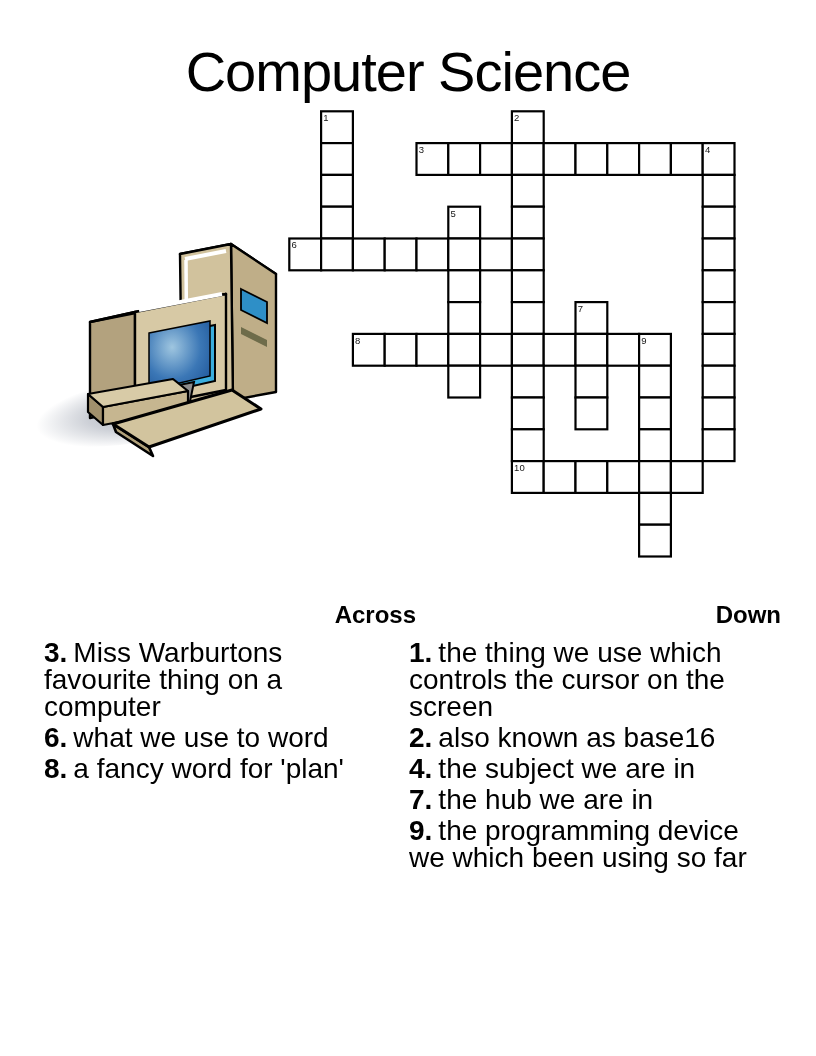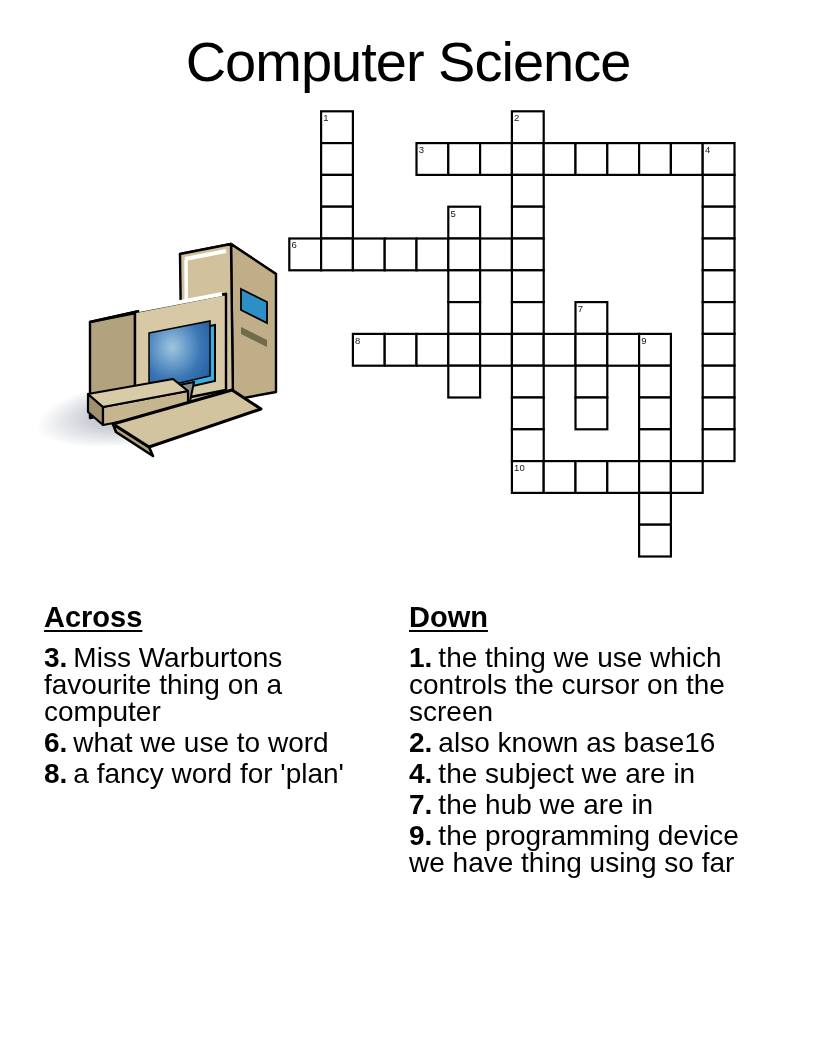--- a/index.html
+++ b/index.html
@@ -6,41 +6,41 @@
   body{
     width:816px;height:1056px;
     background:#ffffff;
     position:relative;
     font-family:"Liberation Sans", sans-serif;
     color:#000;
     overflow:hidden;
   }
   .page-title{
     position:absolute;
-    top:31px;left:0;width:816px;
+    top:41px;left:0;width:816px;
     text-align:center;
     font-size:56px;
     letter-spacing:-1px;
     font-weight:400;
     line-height:62px;
     margin:0;
   }
   #grid-svg{position:absolute;left:287.5px;top:109.5px;}
   .gcell{fill:#ffffff;stroke:#000000;stroke-width:2.2;}
   .gnum{font-family:"Liberation Sans",sans-serif;font-size:9.5px;fill:#141414;}
   #clipart-svg{position:absolute;left:36px;top:230px;}
   .clue-col{position:absolute;top:601px;width:372px;}
   #across-col{left:44px;}
   #down-col{left:409px;}
   .clue-head{
-    font-size:29px;font-weight:700;
-    text-decoration:underline;
+    font-size:24px;font-weight:700;
     text-decoration-thickness:2px;
     text-underline-offset:3px;
     margin:0 0 10px 0;
+    text-align:right;
   }
   .clue{font-size:28px;line-height:27px;margin:0 0 4px 0;}
   .cnum{font-weight:700;margin-right:6px;}
   .ctext{white-space:pre-line;}
 </style>
 </head>
 <body>
 
 <h1 class="page-title">Computer Science</h1>
 
@@ -182,14 +182,14 @@
 
 <section class="clue-col" id="down-col">
   <h2 class="clue-head">Down</h2>
   <div class="clue"><span class="cnum">1.</span><span class="ctext">the thing we use which
 controls the cursor on the
 screen</span></div>
   <div class="clue"><span class="cnum">2.</span><span class="ctext">also known as base16</span></div>
   <div class="clue"><span class="cnum">4.</span><span class="ctext">the subject we are in</span></div>
   <div class="clue"><span class="cnum">7.</span><span class="ctext">the hub we are in</span></div>
   <div class="clue"><span class="cnum">9.</span><span class="ctext">the programming device
-we have thing using so far</span></div>
+we which been using so far</span></div>
 </section>
 
 </body></html>

